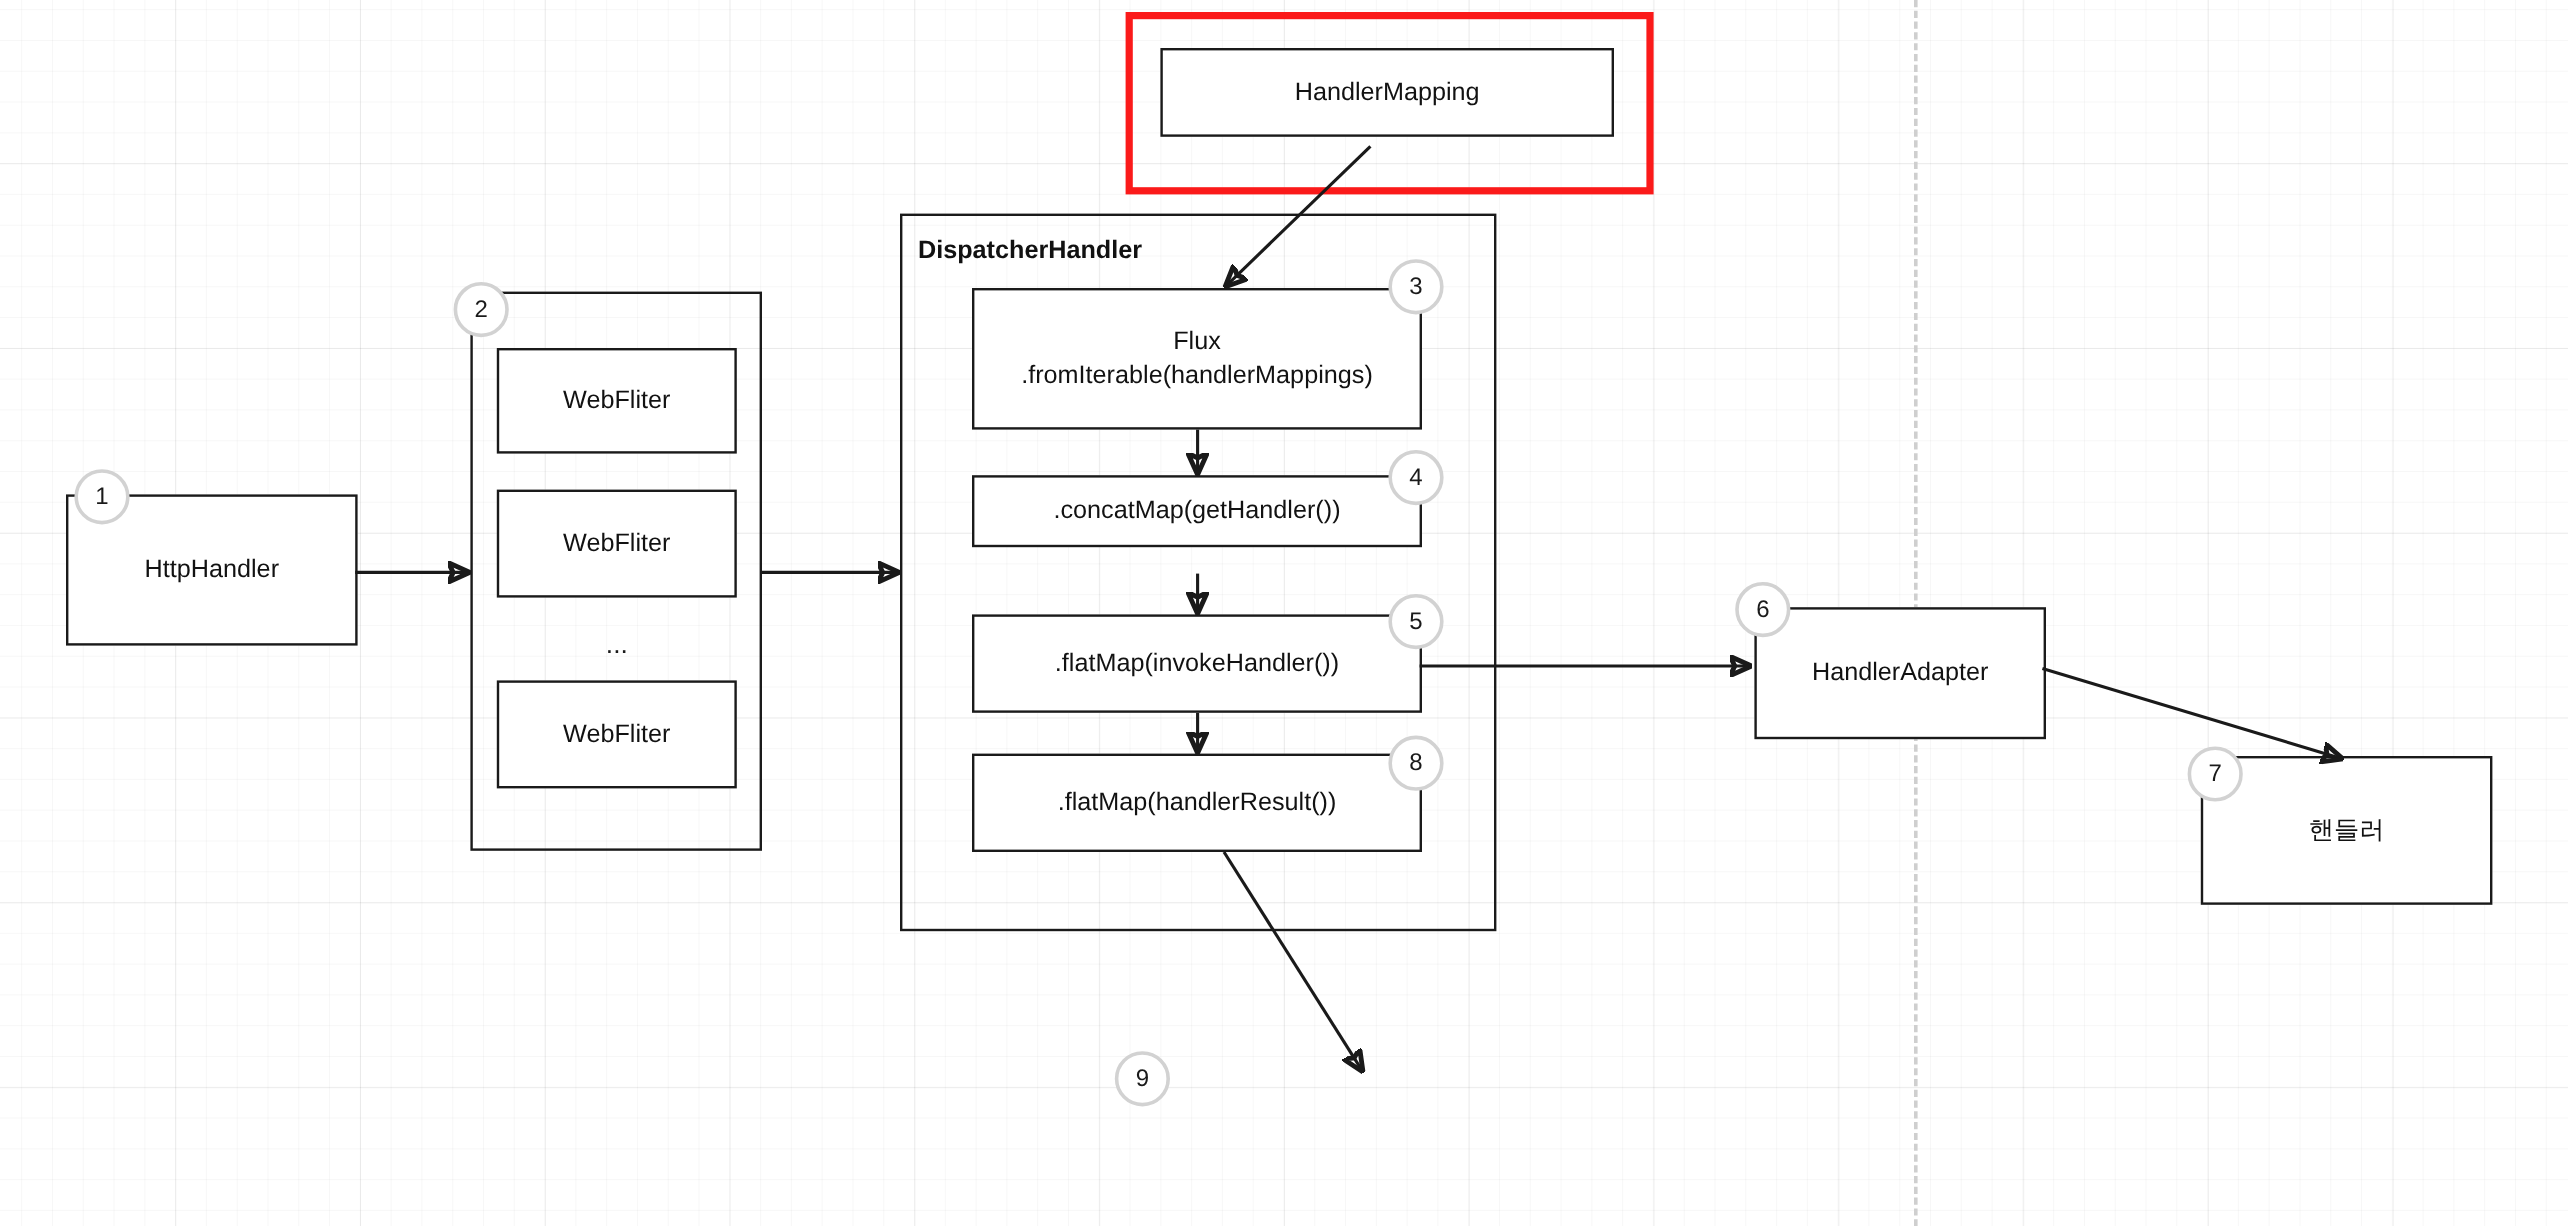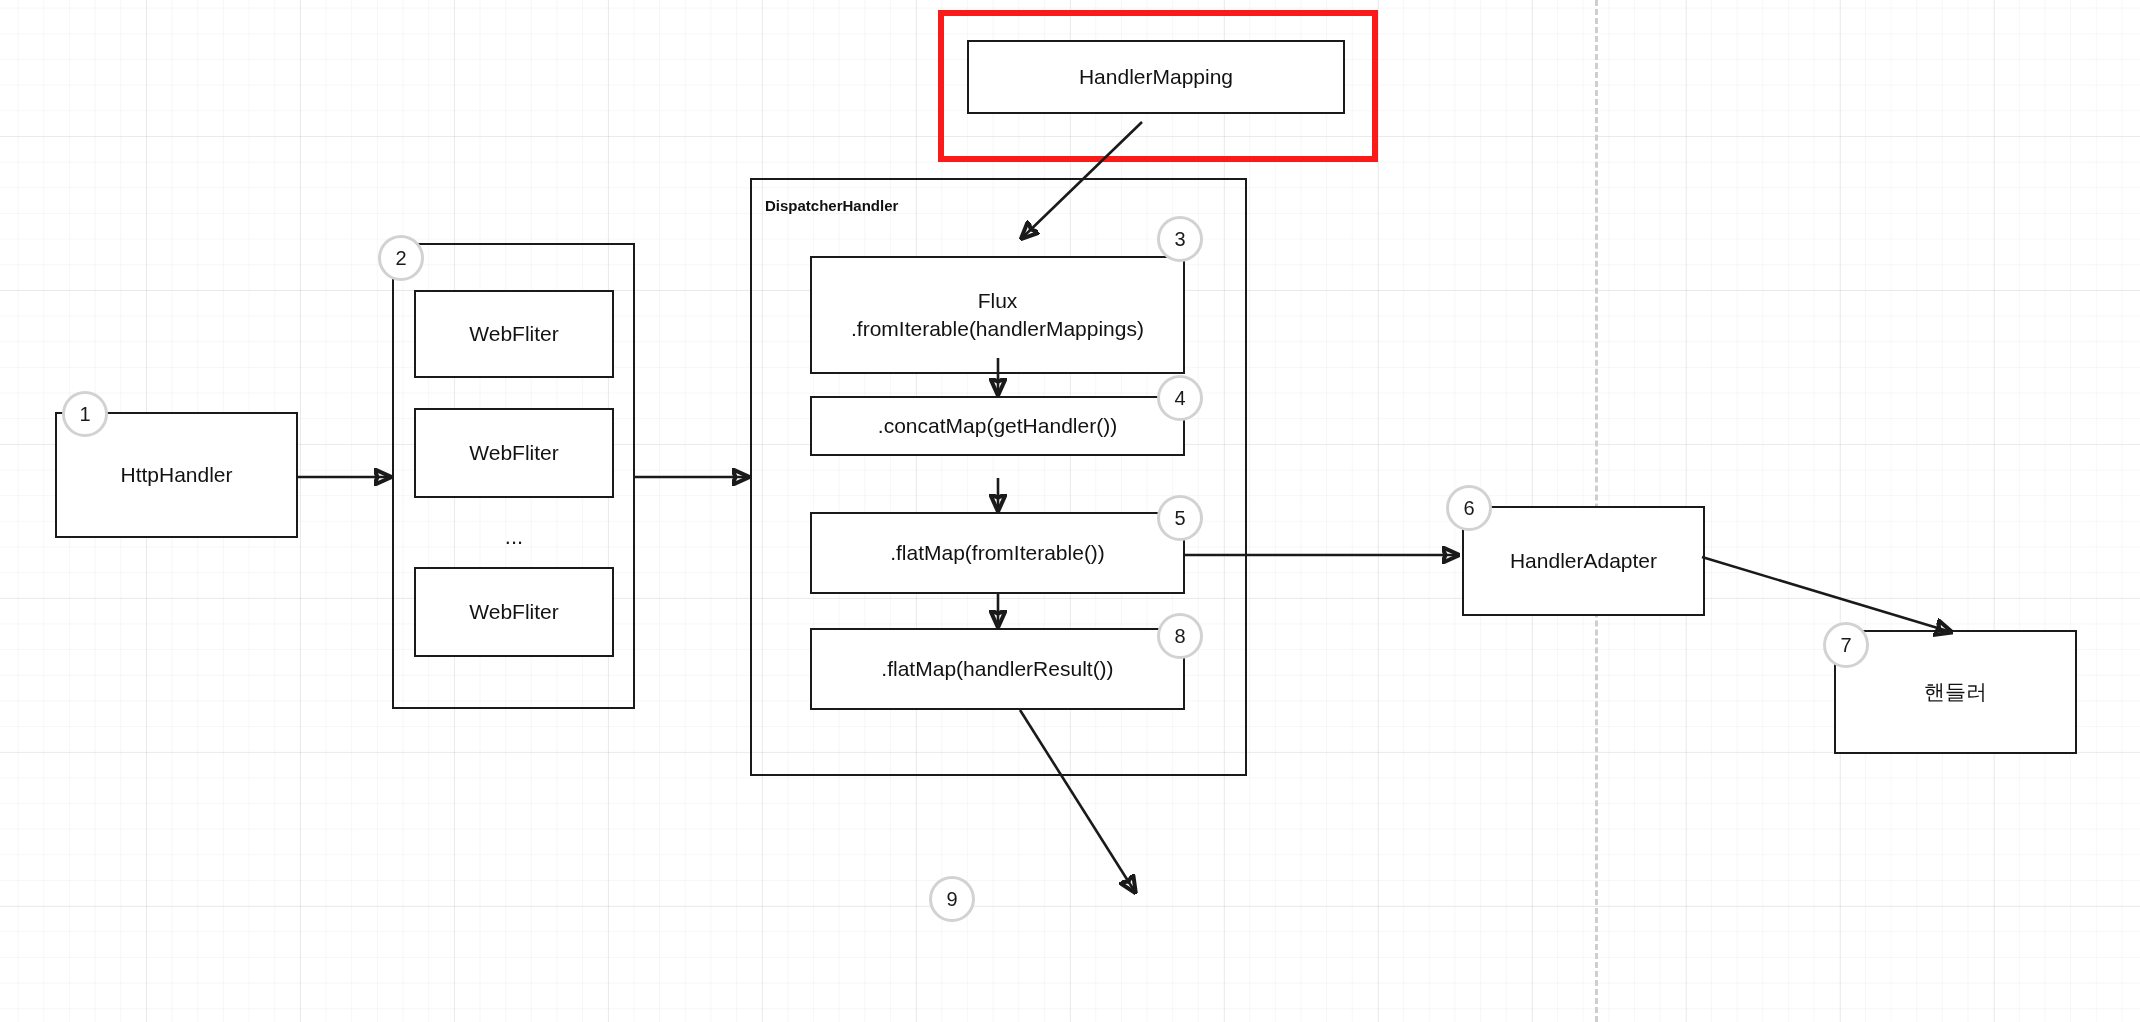--- a/index.html
+++ b/index.html
@@ -47,21 +47,21 @@
   .container-node {
     position: absolute;
     box-sizing: border-box;
     background: transparent;
     border: 2px solid #1a1a1a;
     z-index: 2;
   }
   .container-title {
     position: absolute;
     font-weight: bold;
-    font-size: 15px;
+    font-size: 21px;
     color: #111111;
     z-index: 5;
   }
   .ellipsis {
     position: absolute;
     font-size: 22px;
     color: #1a1a1a;
     text-align: center;
     z-index: 5;
   }
@@ -162,28 +162,28 @@
   <div class="badge" style="left:378px; top:235px;">2</div>
 
   <div class="node" style="left:414px; top:290px; width:200px; height:88px;">WebFliter</div>
   <div class="node" style="left:414px; top:408px; width:200px; height:90px;">WebFliter</div>
   <div class="ellipsis" style="left:414px; top:524px; width:200px;">...</div>
   <div class="node" style="left:414px; top:567px; width:200px; height:90px;">WebFliter</div>
 
   <div class="container-node" style="left:750px; top:178px; width:497px; height:598px;"></div>
   <div class="container-title" style="left:765px; top:197px;">DispatcherHandler</div>
 
-  <div class="node" style="left:810px; top:240px; width:375px; height:118px;margin-top:16px;">Flux
+  <div class="node" style="left:810px; top:240px; width:375px; height:118px;">Flux
 .fromIterable(handlerMappings)</div>
   <div class="badge" style="left:1157px; top:216px;">3</div>
 
   <div class="node" style="left:810px; top:396px; width:375px; height:60px;">.concatMap(getHandler())</div>
   <div class="badge" style="left:1157px; top:375px;">4</div>
 
-  <div class="node" style="left:810px; top:512px; width:375px; height:82px;">.flatMap(fromIterable())</div>
+  <div class="node" style="left:810px; top:512px; width:375px; height:82px;">.flatMap(invokeHandler())</div>
   <div class="badge" style="left:1157px; top:495px;">5</div>
 
   <div class="node" style="left:810px; top:628px; width:375px; height:82px;">.flatMap(handlerResult())</div>
   <div class="badge" style="left:1157px; top:613px;">8</div>
 
   <div class="node" style="left:1462px; top:506px; width:243px; height:110px;">HandlerAdapter</div>
   <div class="badge" style="left:1446px; top:485px;">6</div>
 
   <div class="node" style="left:1834px; top:630px; width:243px; height:124px;">핸들러</div>
   <div class="badge" style="left:1823px; top:622px;">7</div>

